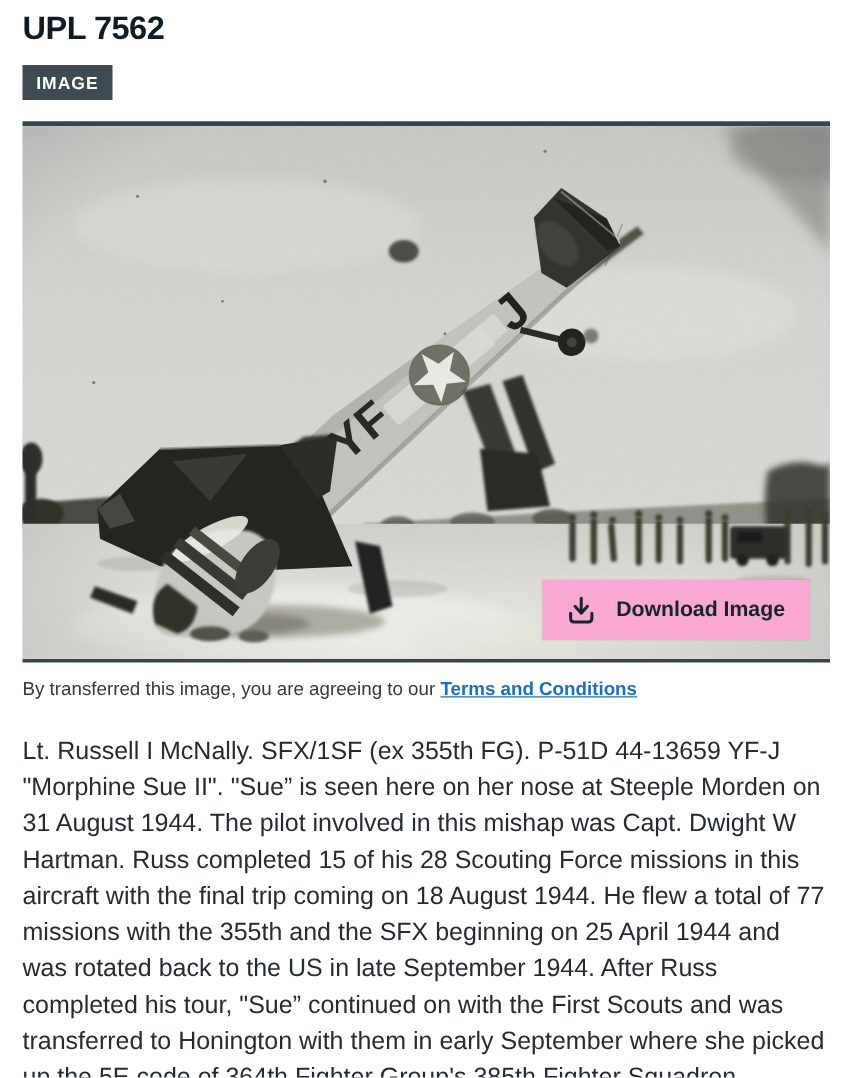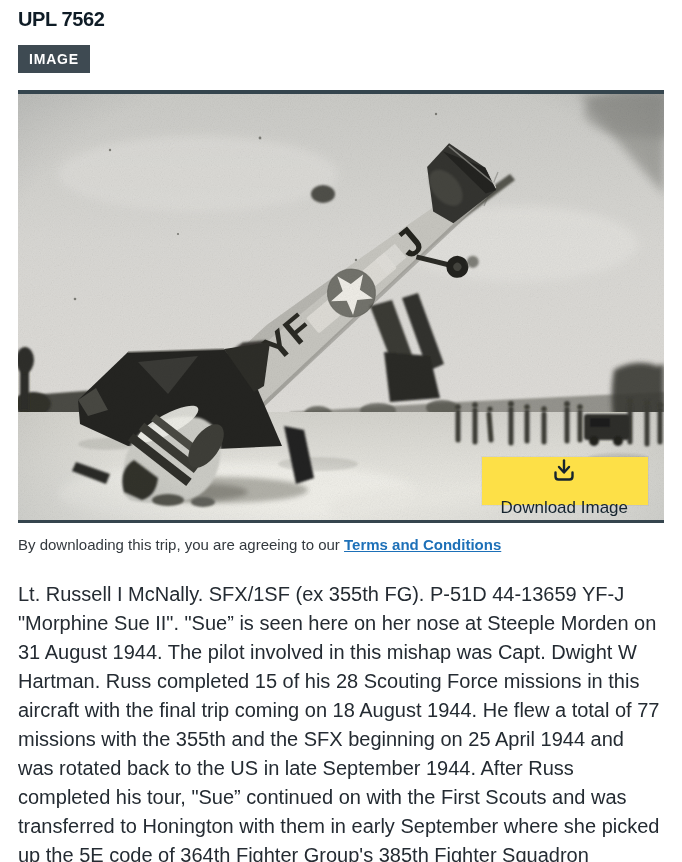--- a/index.html
+++ b/index.html
@@ -4,45 +4,44 @@
 <style>
   html,body{margin:0;padding:0;background:#ffffff;}
   body{
     width:682px;height:862px;overflow:hidden;
     font-family:"Liberation Sans","DejaVu Sans",sans-serif;
     color:#20262c;
   }
   .page{padding:0 18px;}
   .page-title{
     margin:8px 0 0 0;
-    font-size:20px;font-weight:700;letter-spacing:-0.4px;
+    font-size:26px;font-weight:700;letter-spacing:-0.4px;
     color:#0f1c26;line-height:1.15;
   }
   .type-badge{
     display:inline-block;margin-top:14px;
     background:#3e4a52;color:#ffffff;
     font-size:14px;font-weight:700;letter-spacing:0.8px;
     padding:0 11px;height:28px;line-height:28px;
   }
   .figure{
     position:relative;margin-top:17px;
     border-top:4px solid #35454e;
     border-bottom:3px solid #35454e;
     width:646px;
   }
   .photo-svg{display:block;width:646px;height:426px;background:#d8d7d3;}
   .download-btn{
     position:absolute;right:16px;bottom:15px;
-    height:48px;background:#fde047;border:0;
+    height:48px;background:#f9a8d4;border:0;
     display:flex;align-items:center;gap:15px;
     padding:0 20px 0 18px;cursor:pointer;
     font-family:"Liberation Sans","DejaVu Sans",sans-serif;
-    font-size:17px;font-weight:400;color:#16242e;
+    font-size:17px;font-weight:700;color:#16242e;
     box-shadow:0 0 0 1px rgba(0,0,0,0.04);
-    flex-direction:column;
   }
   .download-btn svg{display:block;}
   .disclaimer{
     margin:13px 0 0 0;font-size:15px;color:#33393e;
   }
   .disclaimer a{
     color:#1d70b8;font-weight:700;text-decoration:underline;margin-top:41px;
   }
   .description{
     margin:27px 0 0 0;width:646px;
@@ -248,17 +247,17 @@
         <svg width="26" height="26" viewBox="0 0 26 26" fill="none">
           <path d="M13 3.5 L13 14.5" stroke="#16242e" stroke-width="2.4" stroke-linecap="round"></path>
           <path d="M8 10 L13 15.5 L18 10" stroke="#16242e" stroke-width="2.4" stroke-linecap="round" stroke-linejoin="round" fill="none"></path>
           <path d="M4.5 15.5 L4.5 19.5 Q4.5 22.5 7.5 22.5 L18.5 22.5 Q21.5 22.5 21.5 19.5 L21.5 15.5" stroke="#16242e" stroke-width="2.4" stroke-linecap="round" fill="none"></path>
         </svg>
       </span>
       <span>Download Image</span>
     </button>
   </figure>
 
-  <p class="disclaimer"><span>By downloading this trip, you are agreeing to our </span><a href="#">Terms and Conditions</a></p>
+  <p class="disclaimer"><span>By transferred this image, you are agreeing to our </span><a href="#">Terms and Conditions</a></p>
 
   <p class="description">Lt. Russell I McNally. SFX/1SF (ex 355th FG). P-51D 44-13659 YF-J "Morphine Sue II". "Sue” is seen here on her nose at Steeple Morden on 31 August 1944. The pilot involved in this mishap was Capt. Dwight W Hartman. Russ completed 15 of his 28 Scouting Force missions in this aircraft with the final trip coming on 18 August 1944. He flew a total of 77 missions with the 355th and the SFX beginning on 25 April 1944 and was rotated back to the US in late September 1944. After Russ completed his tour, "Sue” continued on with the First Scouts and was transferred to Honington with them in early September where she picked up the 5E code of 364th Fighter Group's 385th Fighter Squadron becoming 5E-J.</p>
 
 </div>
 
 </body></html>

